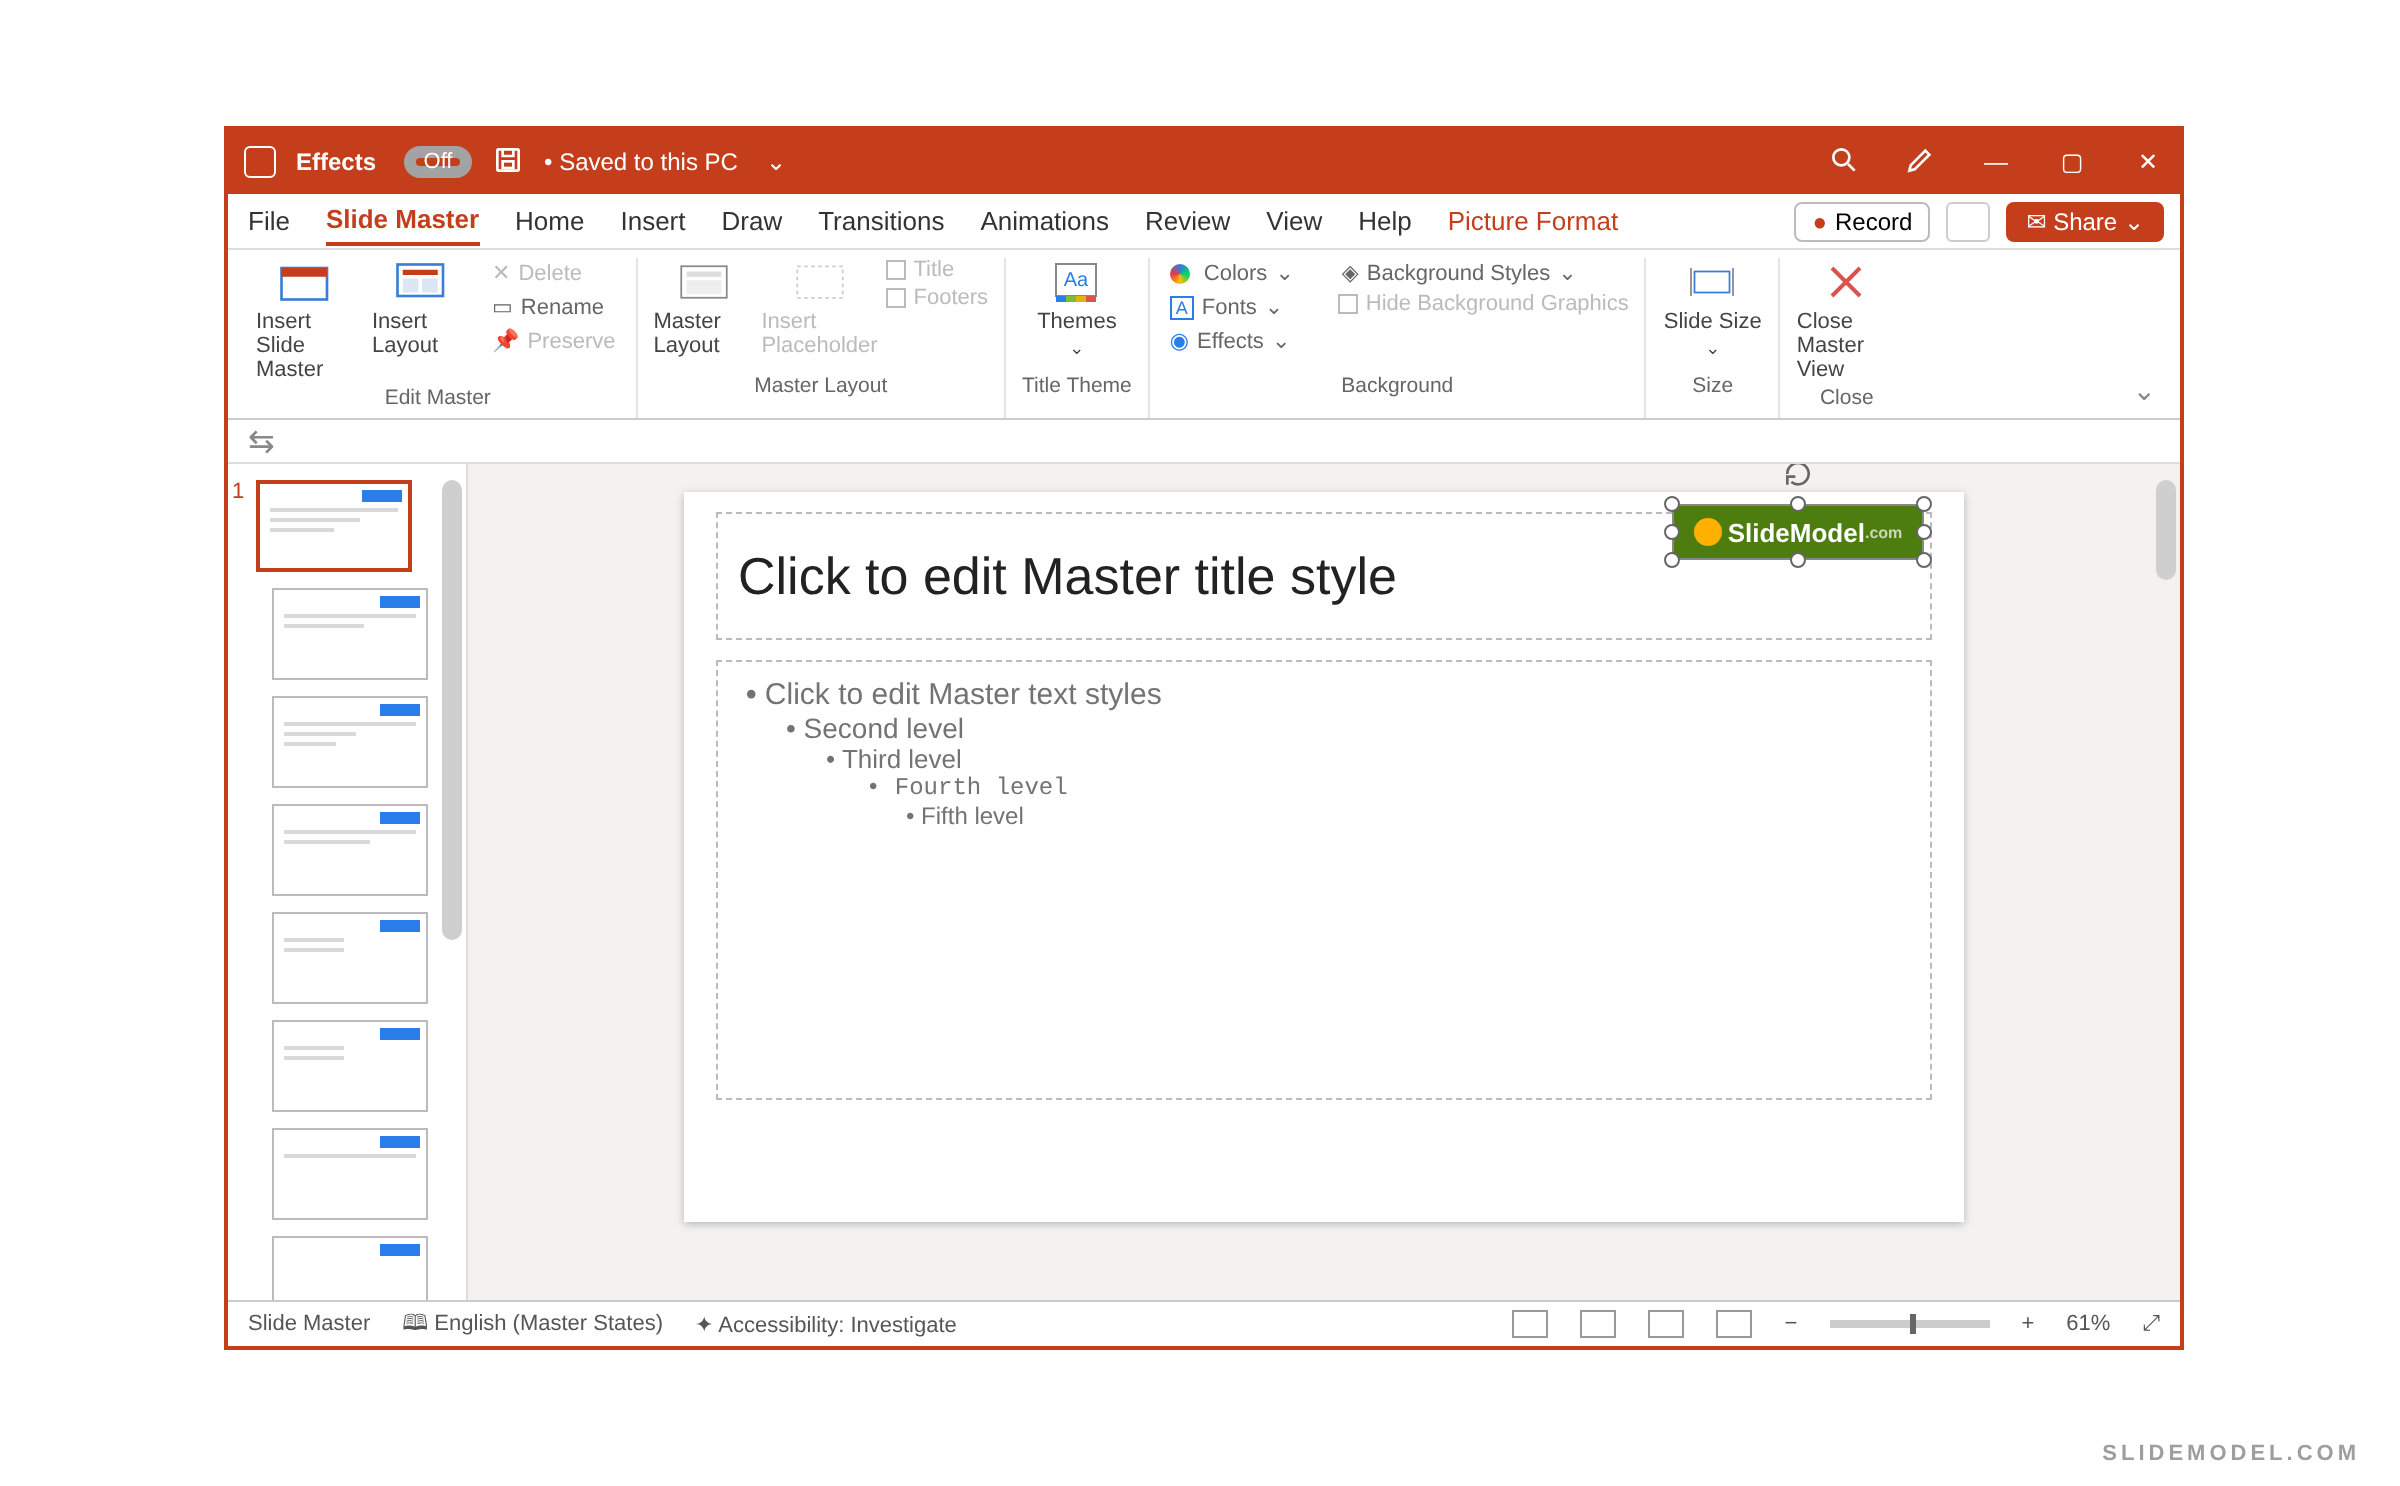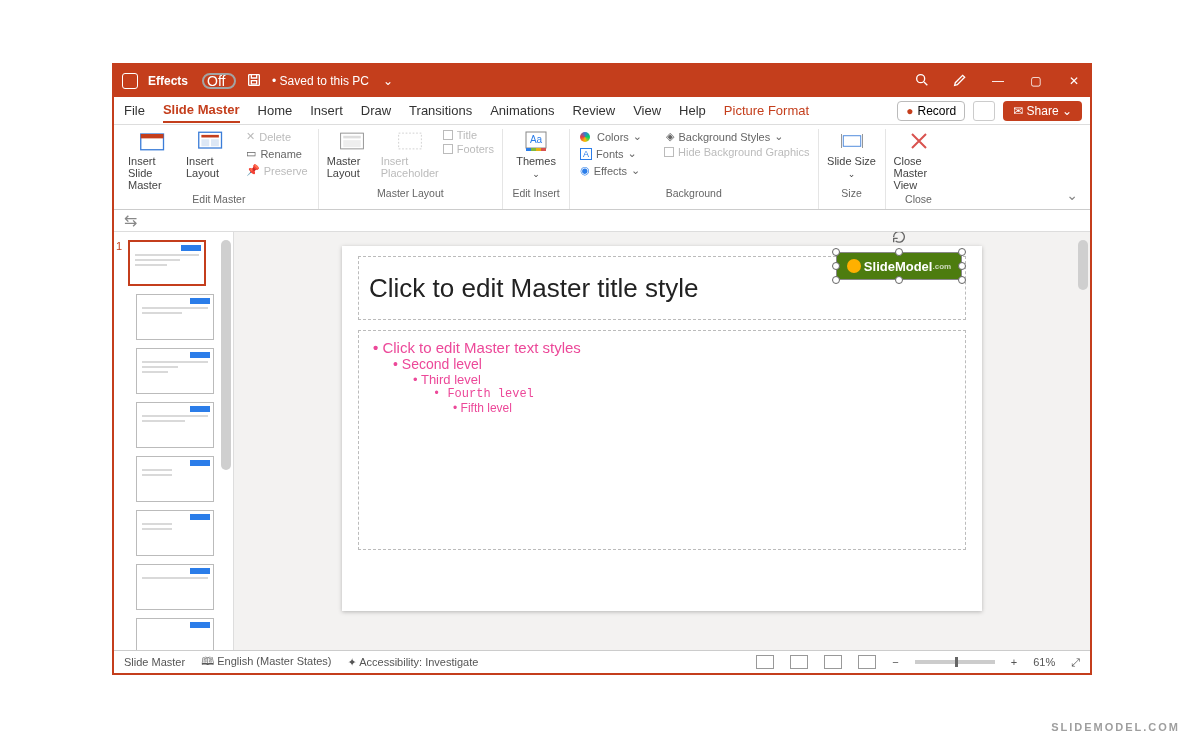--- a/index.html
+++ b/index.html
@@ -3,21 +3,21 @@
 <meta charset="utf-8">
 <style>
   * { box-sizing: border-box; margin: 0; padding: 0; font-family: "Segoe UI", Arial, sans-serif; }
   body { background: #fff; width: 1200px; height: 743px; position: relative; }
   .app-frame { position: absolute; left: 112px; top: 63px; width: 980px; height: 612px; border: 2px solid #c43e1c; background: #fff; display: flex; flex-direction: column; }
   
   .titlebar { height: 32px; background: #c43e1c; display: flex; align-items: center; color: #fff; font-size: 12px; padding: 0 8px; }
   .titlebar .left { display: flex; align-items: center; gap: 10px; }
   .titlebar .appicon { width: 16px; height: 16px; border: 1.5px solid #fff; border-radius: 3px; position: relative; }
   .titlebar .autosave { font-weight: 600; }
-  .titlebar .toggle { display: inline-flex; align-items: center; width: 34px; height: 16px; border: 2px solid #a3a3a3; border-radius: 8px; margin-left: 4px; font-size: 14px; justify-content: flex-start; padding: 0 3px; }
+  .titlebar .toggle { display: inline-flex; align-items: center; width: 34px; height: 16px; border: 6px solid #a3a3a3; border-radius: 8px; margin-left: 4px; font-size: 11px; justify-content: center; padding: 0 3px; }
   .titlebar .save-icon svg { width:16px; height:16px; }
   .titlebar .filename { margin-left: 8px; }
   .titlebar .status::before { content:" • "; }
   .titlebar .chev { margin-left:4px; }
   .titlebar .spacer { flex: 1; }
   .titlebar .right { display: flex; align-items: center; gap: 22px; }
   .titlebar .winbtn { width:16px; text-align:center; }
   
   .tabbar { height: 28px; background: #fff; border-bottom: 1px solid #ddd; display: flex; align-items: center; padding: 0 10px; font-size: 13px; gap: 18px; position: relative; }
   .tabbar .tab { color: #333; cursor: pointer; padding: 4px 0; }
@@ -49,21 +49,21 @@
   .thumb { width:78px; height:46px; border:1px solid #bbb; margin:0 0 8px 18px; background:#fff; position:relative;}
   .thumb.master { border:2px solid #c43e1c; margin-left:10px;}
   .thumbnum { position:absolute; left:2px; top:8px; font-size:11px; color:#c43e1c;}
   .thumb .badge { position:absolute; top:3px; right:3px; width:20px; height:6px; background:#2b7de9;}
   .thumb .lines { position:absolute; top:12px; left:5px; right:5px;}
   .thumb .lines div { height:2px; background:#d9d9d9; margin-bottom:3px;}
   .thumbs .scroll { position:absolute; right:2px; top:8px; width:10px; height:230px; background:#cfcfcf; border-radius:5px;}
   .canvas-wrap { flex:1; position:relative; display:flex; align-items:flex-start; justify-content:center; padding:14px 30px; }
   .canvas { width:640px; height:365px; background:#fff; box-shadow:0 1px 4px rgba(0,0,0,0.25); position:relative; padding:10px 16px;}
   .master-title { border:1px dashed #bbb; height:64px; display:flex; align-items:center; padding:0 10px; font-size:26px; color:#222;}
-  .master-body { border:1px dashed #bbb; margin-top:10px; height:220px; padding:8px 14px; font-size:15px; color:#ec4899;}
+  .master-body { border:1px dashed #bbb; margin-top:10px; height:220px; padding:8px 14px; font-size:15px; color:#737373;}
   .master-body .l1::before{content:"• "; font-weight:bold;}
   .master-body .l2{margin-left:20px; font-size:14px;} .master-body .l2::before{content:"• ";}
   .master-body .l3{margin-left:40px; font-size:13px;} .master-body .l3::before{content:"• ";}
   .master-body .l4{margin-left:60px; font-size:12px;font-family:Liberation Mono, monospace;} .master-body .l4::before{content:"• ";}
   .master-body .l5{margin-left:80px; font-size:12px;} .master-body .l5::before{content:"• ";}
   .footerbar { display:flex; gap:8px; margin-top:8px;}
   .footerbar div { flex:1; border:1px dashed #ccc; font-size:10px; color:#888; text-align:center; padding:3px 0;}
   
   .sel-logo { position:absolute; top:6px; right:20px; width:126px; height:28px; background:#4d7c0f; border:1px solid #888; display:flex; align-items:center; justify-content:center; color:#fff; font-weight:700; font-size:13px;}
   .sel-logo .orb { width:14px; height:14px; border-radius:50%; background:#ffb000; margin-right:3px; display:inline-block;}
@@ -203,21 +203,21 @@
               <text x="14" y="14" text-anchor="middle" font-size="10" fill="#2b7de9">Aa</text>
               <rect x="4" y="19" width="5" height="3" fill="#2b7de9"></rect>
               <rect x="9" y="19" width="5" height="3" fill="#7fba3c"></rect>
               <rect x="14" y="19" width="5" height="3" fill="#e6b012"></rect>
               <rect x="19" y="19" width="5" height="3" fill="#d9534f"></rect>
             </svg>
           <span>Themes</span>
             <span style="font-size:9px">⌄</span>
         </div>
       </div>
-      <div class="glabel">Edit Insert</div>
+      <div class="glabel">Title Theme</div>
     </div>
 
     <div class="rgroup">
       <div class="row">
         <div class="smbtns">
           <span class="smbtn"><span class="colorbullet"></span><span>Colors</span> ⌄</span>
           <span class="smbtn"><span style="border:1px solid #2b7de9;padding:0 2px;font-size:9px;color:#2b7de9">A</span> <span>Fonts</span> ⌄</span>
           <span class="smbtn"><span style="color:#2b7de9">◉</span> <span>Effects</span> ⌄</span>
         </div>
         <div class="smbtns" style="margin-left:12px">

